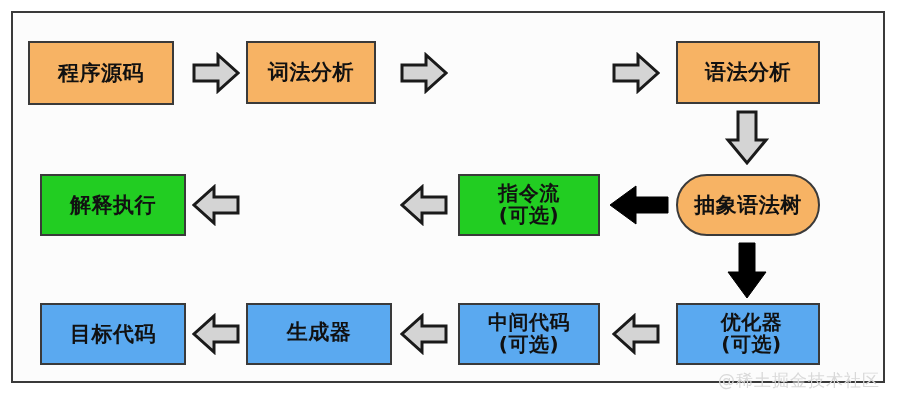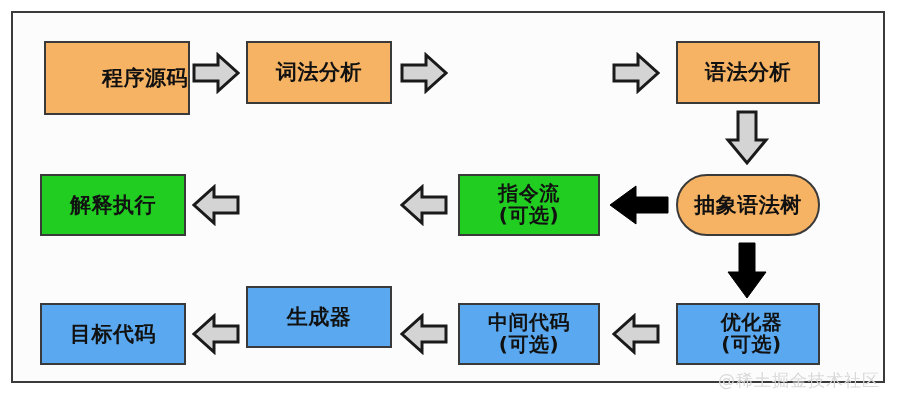--- a/index.html
+++ b/index.html
@@ -72,31 +72,31 @@
     font-family: "DejaVu Sans", "Liberation Sans", sans-serif;
     white-space: nowrap;
   }
 </style>
 </head>
 <body>
 
 <div id="canvas">
   <div class="frame"></div>
 
-  <div class="node orange one-line" style="left:44px; top:41px; width:146px; height:74px;align-items:flex-end;">
+  <div class="node orange one-line" style="left:28px; top:41px; width:146px; height:64px;">
     <span class="l1">程序源码</span>
   </div>
 
   <div class="arrow" style="left:192px; top:52px; width:48px; height:42px;">
     <svg width="48" height="42" viewBox="0 0 48 42">
       <polygon points="2,13 26,13 26,3 46,21 26,39 26,29 2,29" fill="#d4d4d4" stroke="#1a1a1a" stroke-width="3" stroke-linejoin="miter"></polygon>
     </svg>
   </div>
 
-  <div class="node orange one-line" style="left:246px; top:41px; width:146px; height:63px;">
+  <div class="node orange one-line" style="left:246px; top:41px; width:130px; height:63px;">
     <span class="l1">词法分析</span>
   </div>
 
   <div class="arrow" style="left:400px; top:52px; width:48px; height:42px;">
     <svg width="48" height="42" viewBox="0 0 48 42">
       <polygon points="2,13 26,13 26,3 46,21 26,39 26,29 2,29" fill="#d4d4d4" stroke="#1a1a1a" stroke-width="3" stroke-linejoin="miter"></polygon>
     </svg>
   </div>
 
 
@@ -157,21 +157,21 @@
   <div class="node blue one-line" style="left:40px; top:303px; width:146px; height:62px;">
     <span class="l1">目标代码</span>
   </div>
 
   <div class="arrow" style="left:192px; top:313px; width:48px; height:42px;">
     <svg width="48" height="42" viewBox="0 0 48 42">
       <polygon points="46,13 22,13 22,3 2,21 22,39 22,29 46,29" fill="#d4d4d4" stroke="#1a1a1a" stroke-width="3" stroke-linejoin="miter"></polygon>
     </svg>
   </div>
 
-  <div class="node blue one-line" style="left:246px; top:286px; width:146px; height:62px;">
+  <div class="node blue one-line" style="left:246px; top:303px; width:146px; height:62px;font-family:Liberation Mono, monospace;">
     <span class="l1">生成器</span>
   </div>
 
   <div class="arrow" style="left:400px; top:313px; width:48px; height:42px;">
     <svg width="48" height="42" viewBox="0 0 48 42">
       <polygon points="46,13 22,13 22,3 2,21 22,39 22,29 46,29" fill="#d4d4d4" stroke="#1a1a1a" stroke-width="3" stroke-linejoin="miter"></polygon>
     </svg>
   </div>
 
   <div class="node blue two-line" style="left:458px; top:303px; width:142px; height:62px;">

